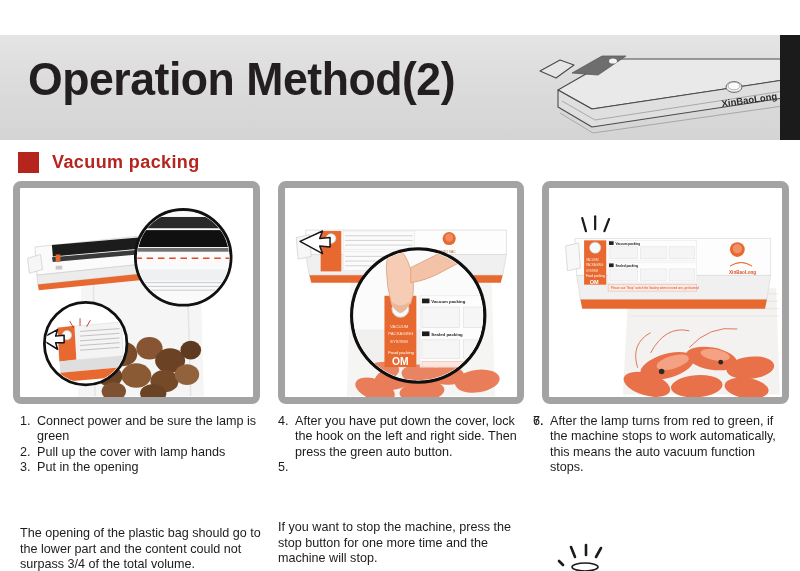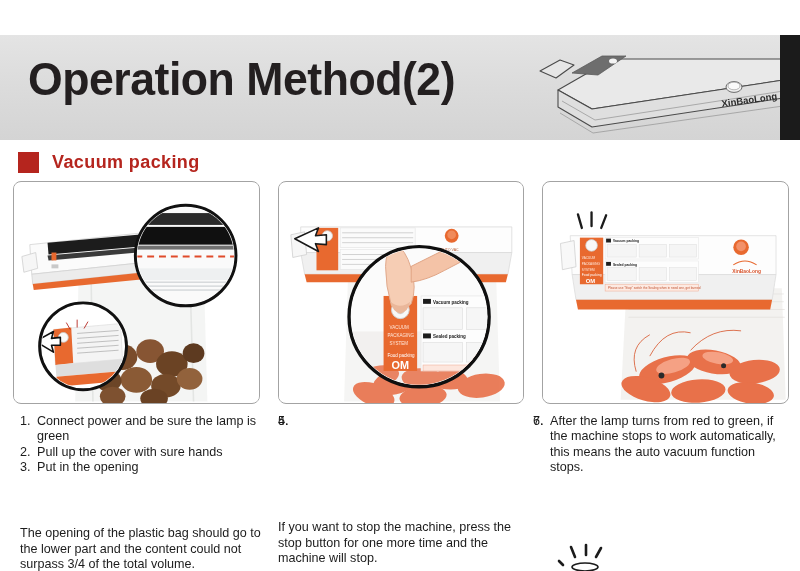--- a/index.html
+++ b/index.html
@@ -86,21 +86,21 @@
     left: 13px;
     top: 181px;
     width: 776px;
     height: 223px;
     display: flex;
     gap: 18px;
   }
   .panel {
     position: relative;
     flex: 1 1 0;
-    border: 1px solid #a3a3a3;
+    border: 7px solid #a3a3a3;
     border-radius: 8px;
     background: #ffffff;
     overflow: hidden;
   }
   .panel svg { display: block; width: 100%; height: 100%; }
 
   
   .text-cols {
     position: absolute;
     left: 0;
@@ -457,34 +457,35 @@
 <div class="text-cols">
 
   <div class="col col-1">
     <ol class="steps">
       <li>
         <span class="num">1.</span>
         <span>Connect power and be sure the lamp is green</span>
       </li>
       <li>
         <span class="num">2.</span>
-        <span>Pull up the cover with sure hands</span>
+        <span>Pull up the cover with lamp hands</span>
       </li>
       <li>
         <span class="num">3.</span>
         <span>Put in the opening</span>
       </li>
     </ol>
     <div class="note note-1">The opening of the plastic bag should go to the lower part and the content could not surpass 3/4 of the total volume.</div>
   </div>
 
   <div class="col col-2">
     <ol class="steps">
       <li>
         <span class="num">4.</span>
+        <span>After you have put down the cover, lock the hook on the left and right side. Then press the green auto button.</span>
       </li>
       <li>
         <span class="num">5.</span>
       </li>
     </ol>
     <div class="note note-2">If you want to stop the machine, press the stop button for one more time and the machine will stop.</div>
   </div>
 
   <div class="col col-3">
     <ol class="steps">

